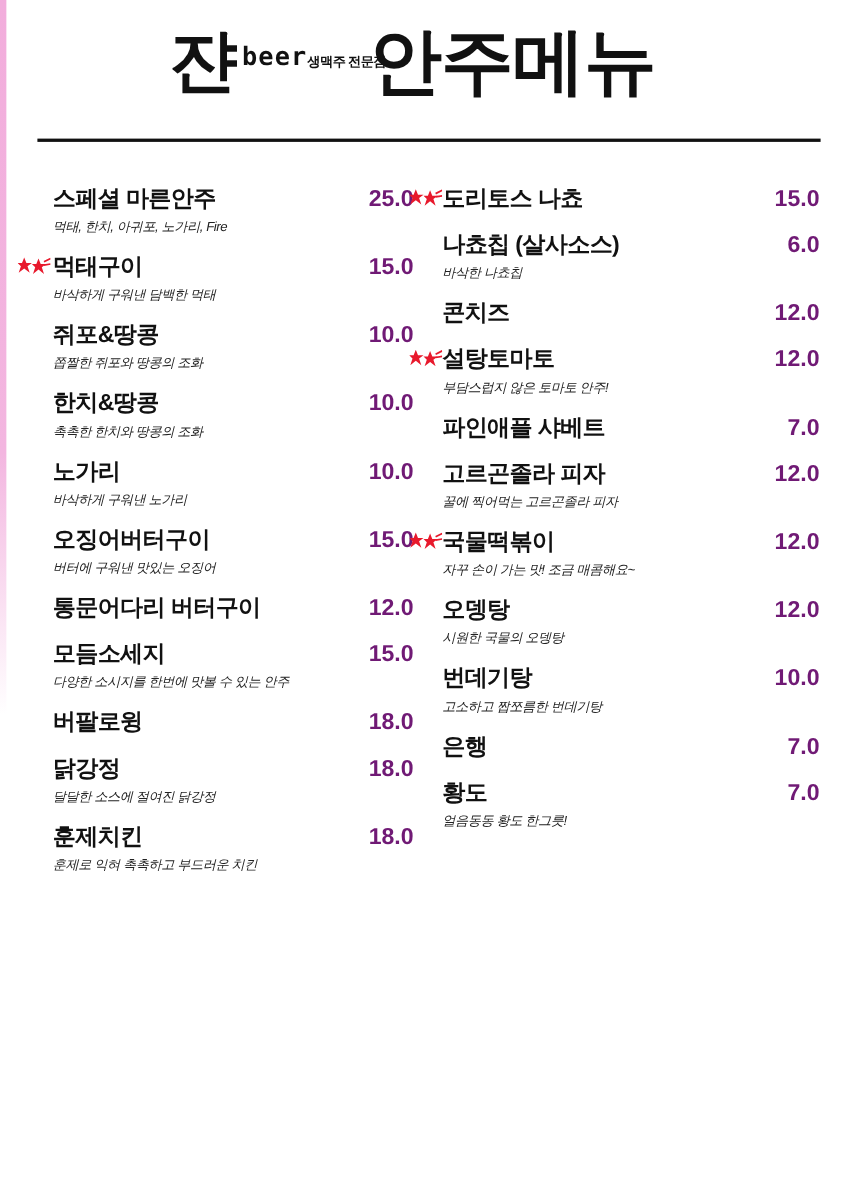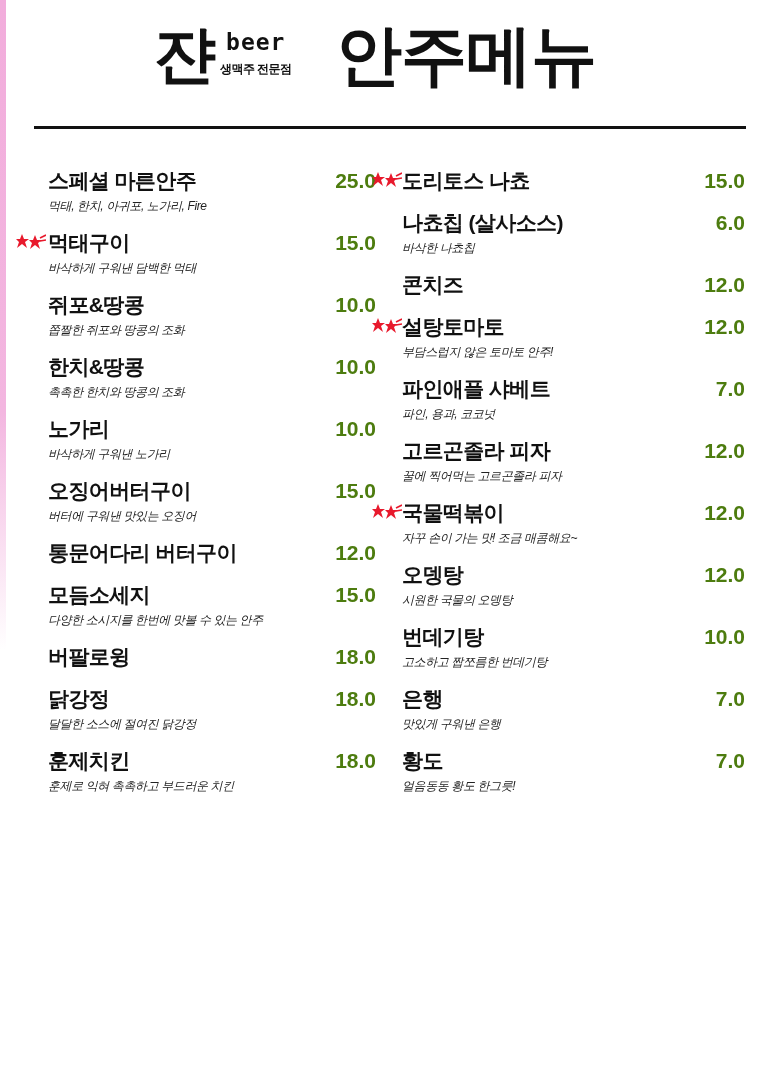--- a/index.html
+++ b/index.html
@@ -42,23 +42,23 @@
   .logo-jan {
     font-family: "DejaVu Sans", sans-serif;
     font-weight: 700;
     font-size: 62px;
     line-height: 62px;
     color: #111111;
     letter-spacing: -2px;
   }
   .logo-right {
     margin-left: 6px;
-    margin-top: 6px;
+    margin-top: 16px;
     display: flex;
-    flex-direction: column;
+    flex-direction: row;
     align-items: center;
   }
   .logo-beer {
     font-family: "DejaVu Sans Mono", monospace;
     font-weight: 700;
     font-size: 23px;
     line-height: 25px;
     color: #111111;
     letter-spacing: 1px;
   }
@@ -128,21 +128,21 @@
     line-height: 26px;
     color: #111111;
     letter-spacing: -0.6px;
     white-space: nowrap;
   }
   .item-price {
     font-family: "Liberation Sans", sans-serif;
     font-weight: 700;
     font-size: 21px;
     line-height: 26px;
-    color: #4d7c0f;
+    color: #701a75;
     white-space: nowrap;
     padding-left: 10px;
   }
   .item-desc {
     font-family: "Liberation Sans", sans-serif;
     font-weight: 400;
     font-size: 12px;
     line-height: 16px;
     color: #222222;
     margin-top: 4px;
@@ -324,21 +324,20 @@
           <span class="item-price">12.0</span>
         </div>
         <div class="item-desc">부담스럽지 않은 토마토 안주!</div>
       </div>
 
       <div class="item">
         <div class="item-row">
           <span class="item-name">파인애플 샤베트</span>
           <span class="item-price">7.0</span>
         </div>
-        <div class="item-desc">파인, 용과, 코코넛</div>
       </div>
 
       <div class="item">
         <div class="item-row">
           <span class="item-name">고르곤졸라 피자</span>
           <span class="item-price">12.0</span>
         </div>
         <div class="item-desc">꿀에 찍어먹는 고르곤졸라 피자</div>
       </div>
 
@@ -371,21 +370,20 @@
           <span class="item-price">10.0</span>
         </div>
         <div class="item-desc">고소하고 짭쪼름한 번데기탕</div>
       </div>
 
       <div class="item">
         <div class="item-row">
           <span class="item-name">은행</span>
           <span class="item-price">7.0</span>
         </div>
-        <div class="item-desc">맛있게 구워낸 은행</div>
       </div>
 
       <div class="item">
         <div class="item-row">
           <span class="item-name">황도</span>
           <span class="item-price">7.0</span>
         </div>
         <div class="item-desc">얼음동동 황도 한그릇!</div>
       </div>
 

